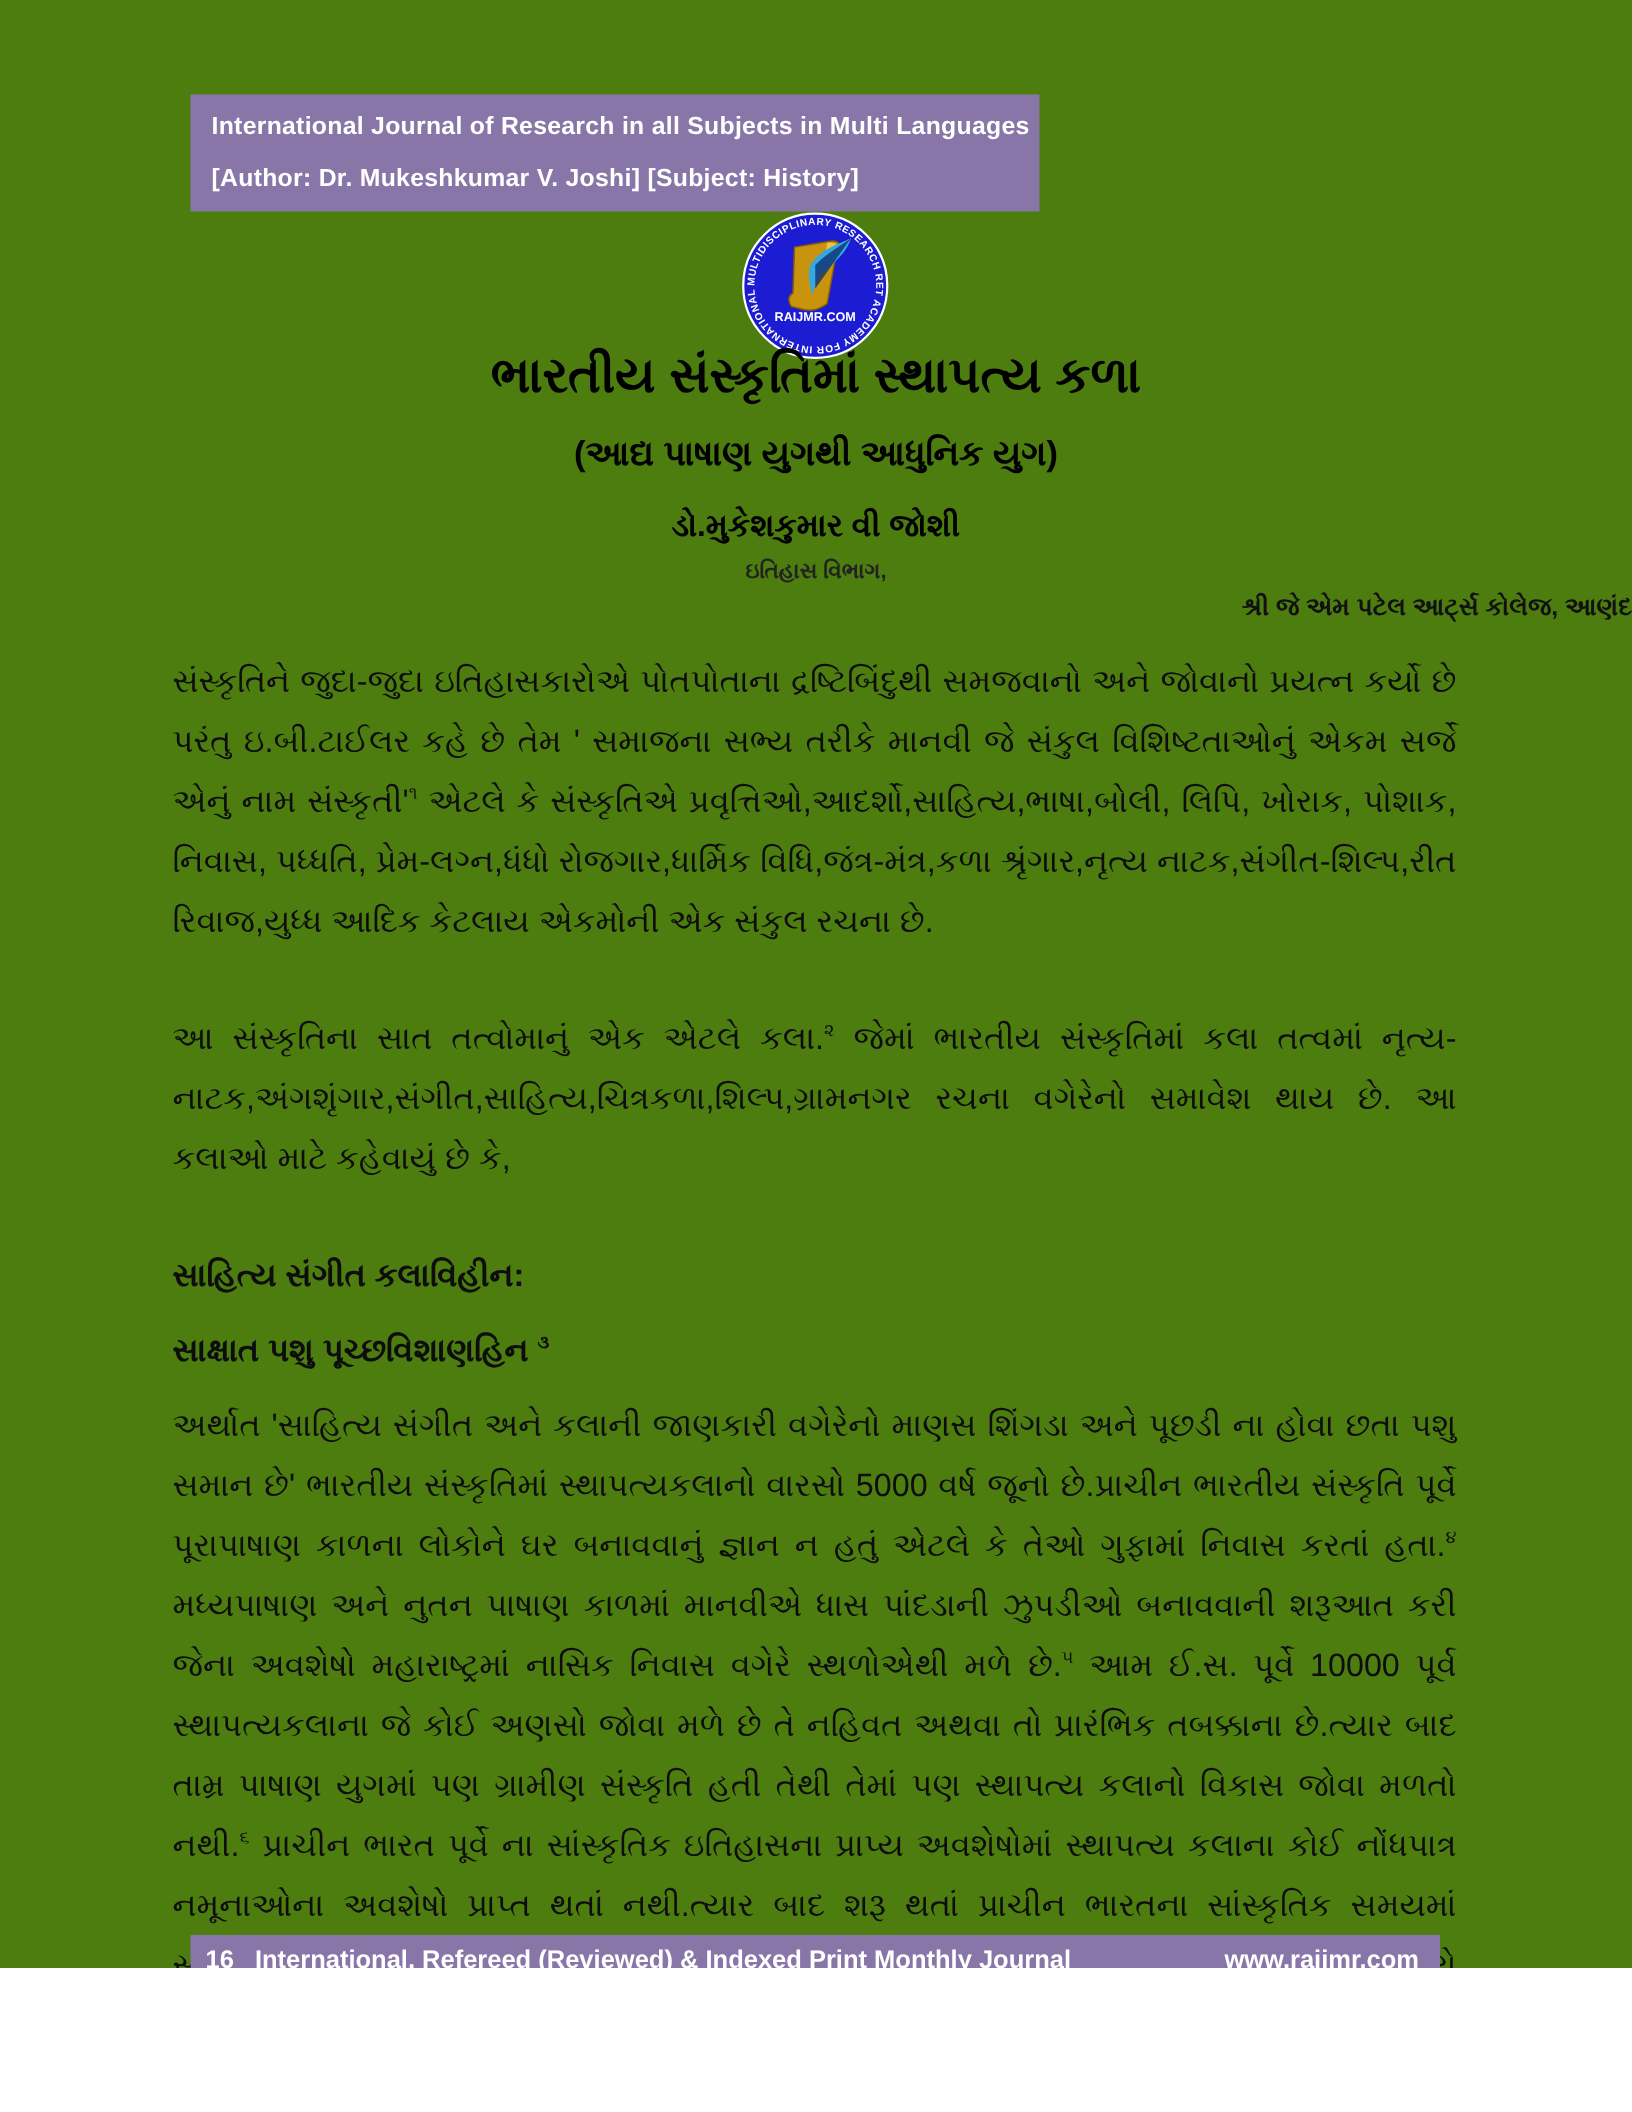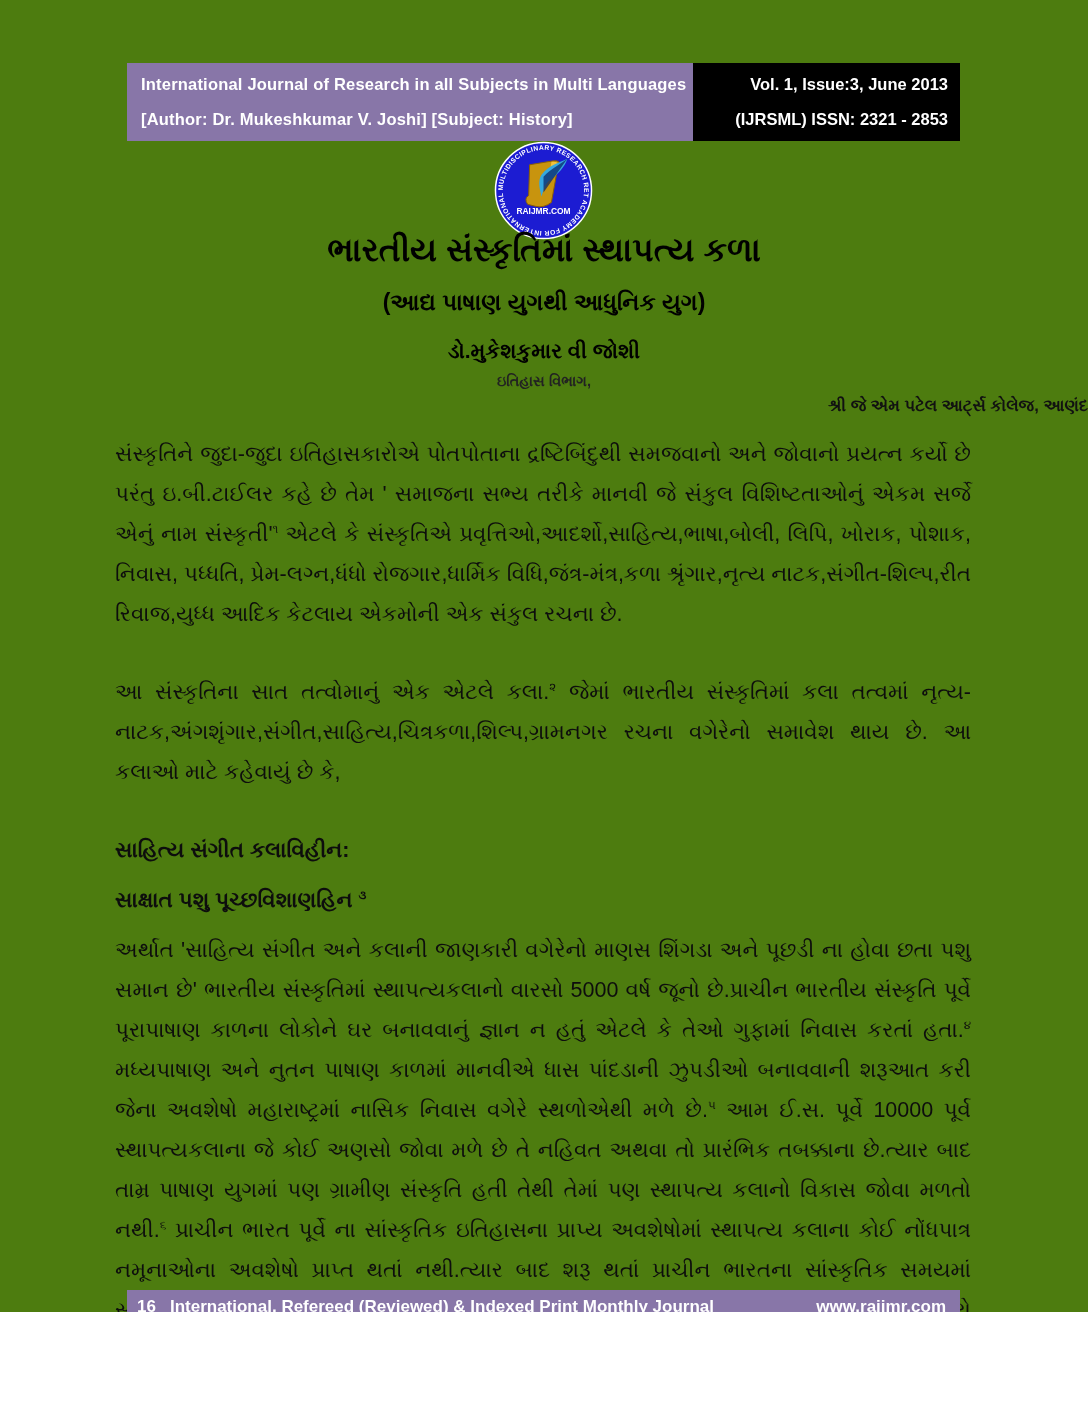--- a/index.html
+++ b/index.html
@@ -55,24 +55,20 @@
 </head>
 <body>
 
 <div class="page">
 
   <div class="header">
     <div class="header-left">
       <div>International Journal of Research in all Subjects in Multi Languages</div>
       <div>[Author: Dr. Mukeshkumar V. Joshi] [Subject: History]</div>
     </div>
-    <div class="header-right">
-      <div>Vol. 1, Issue:3, June  2013</div>
-      <div>(IJRSML)  ISSN: 2321 - 2853</div>
-    </div>
   </div>
 
   <div class="logo-wrap">
     <svg viewBox="0 0 100 100" width="99" height="99">
       <circle cx="50" cy="50" r="48.5" fill="#1c1cd2" stroke="#ffffff" stroke-width="1.5"></circle>
       <defs>
         <path id="ringpath" d="M 9,50 A 41,41 0 1 1 9,50.02" fill="none"></path>
       </defs>
       <text font-size="6.8" font-weight="bold" fill="#ffffff" letter-spacing="0.4" font-family="Liberation Sans, sans-serif">
         <textPath href="#ringpath">MULTIDISCIPLINARY RESEARCH   RET ACADEMY FOR INTERNATIONAL   JOURNALS OF</textPath>

